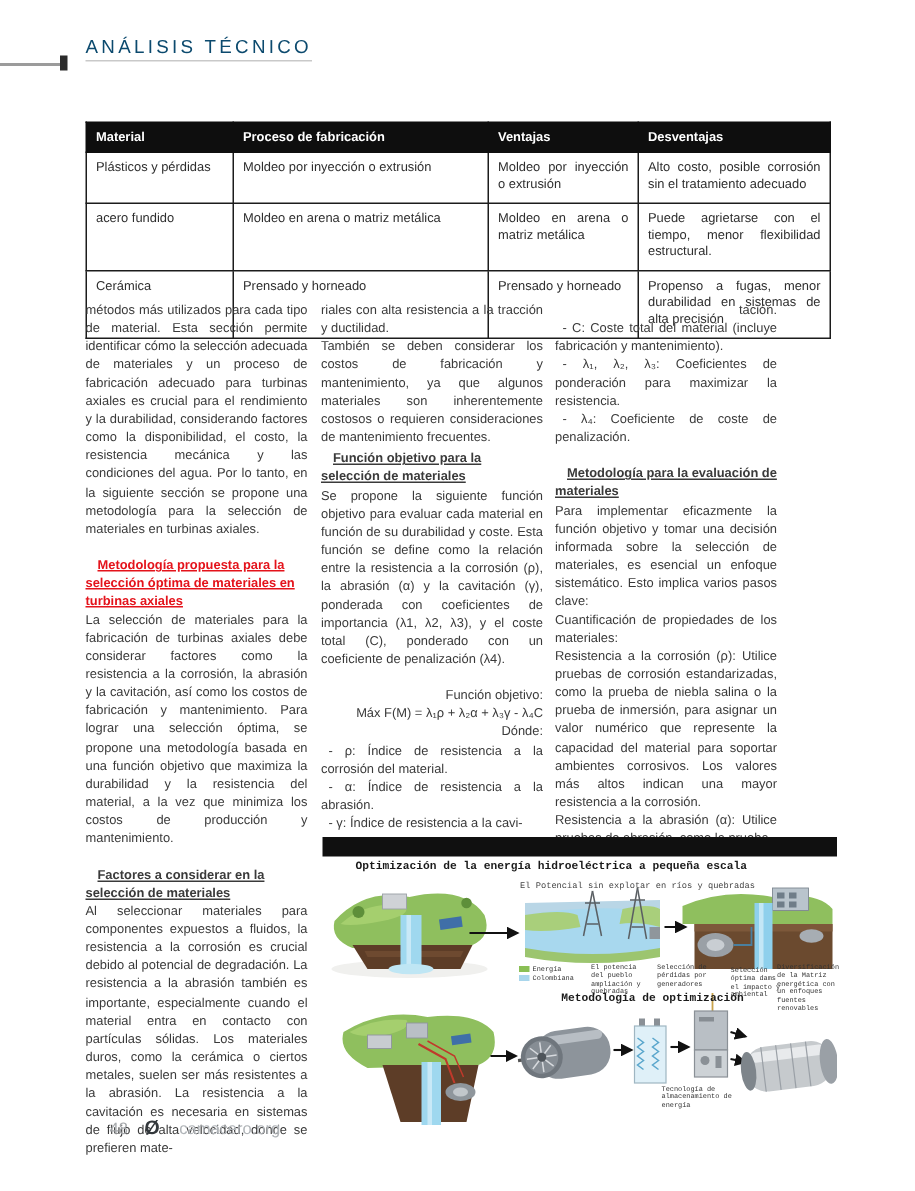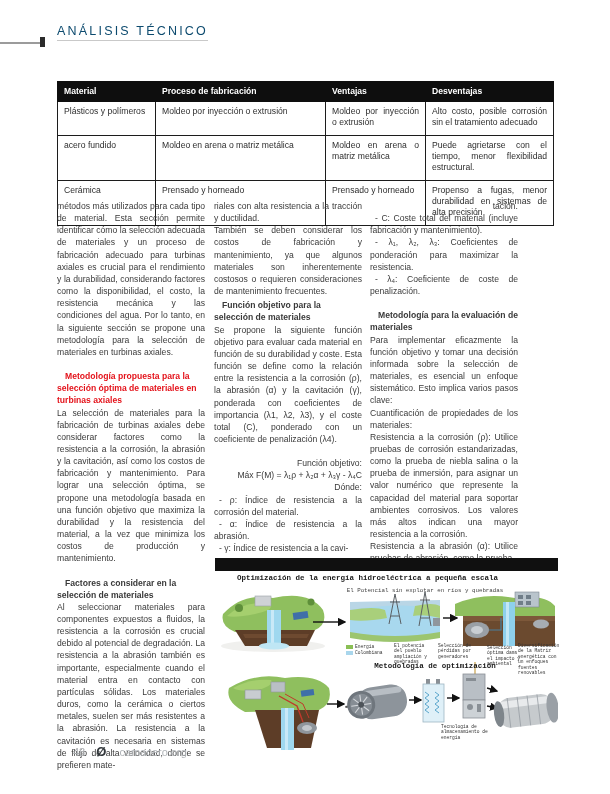--- a/index.html
+++ b/index.html
@@ -19,21 +19,21 @@
                 padding:4px 6px;border:1px solid #0e0e0e;}
   .mat-table td{border:1.2px solid #1c1c1c;padding:4px 6px 7px;vertical-align:top;
                 color:#2e2e2e;text-align:justify;}
 
   
   .col{position:absolute;top:200px;width:148px;font-size:8.6px;line-height:12.15px;}
   .col1{left:57px}.col2{left:214px}.col3{left:370px}
   .col p{margin:0;text-align:justify;}
   .col p.noj{text-align:right;}
   .col p.item{text-indent:5px;}
-  .col p.head{font-weight:bold;text-align:left;text-indent:8px;margin-top:12px;}
+  .col p.head{font-weight:bold;text-align:left;text-indent:8px;margin-top:12px;text-decoration:underline;}
   .col p.head.tight{margin-top:2px;}
   .col p.red{color:#e4131b;}
   .col p.gap{margin-top:12px;}
 
   
   .info{position:absolute;left:215px;top:558px;width:343px;height:220px;font-family:Liberation Mono, monospace;}
   .info-bar{position:absolute;top:0;left:0;right:0;height:13px;background:#101010;}
   .info-title{position:absolute;top:16px;left:22px;font-size:7.5px;font-weight:bold;color:#1a1a1a;}
   .info-sub{position:absolute;top:29px;left:120px;width:180px;text-align:center;font-size:5.8px;color:#444;}
   .illu{position:absolute;left:0;top:30px;}
@@ -75,21 +75,21 @@
     <thead>
       <tr>
         <th>Material</th>
         <th>Proceso de fabricación</th>
         <th>Ventajas</th>
         <th>Desventajas</th>
       </tr>
     </thead>
     <tbody>
       <tr>
-        <td>Plásticos y polímeros</td>
+        <td>Plásticos y pérdidas</td>
         <td>Moldeo por inyección o extrusión</td>
         <td>Moldeo por inyección o extrusión</td>
         <td>Alto costo, posible corrosión sin el tratamiento adecuado</td>
       </tr>
       <tr>
         <td>acero fundido</td>
         <td>Moldeo en arena o matriz metálica</td>
         <td>Moldeo en arena o matriz metálica</td>
         <td>Puede agrietarse con el tiempo, menor flexibilidad estructural.</td>
       </tr>

